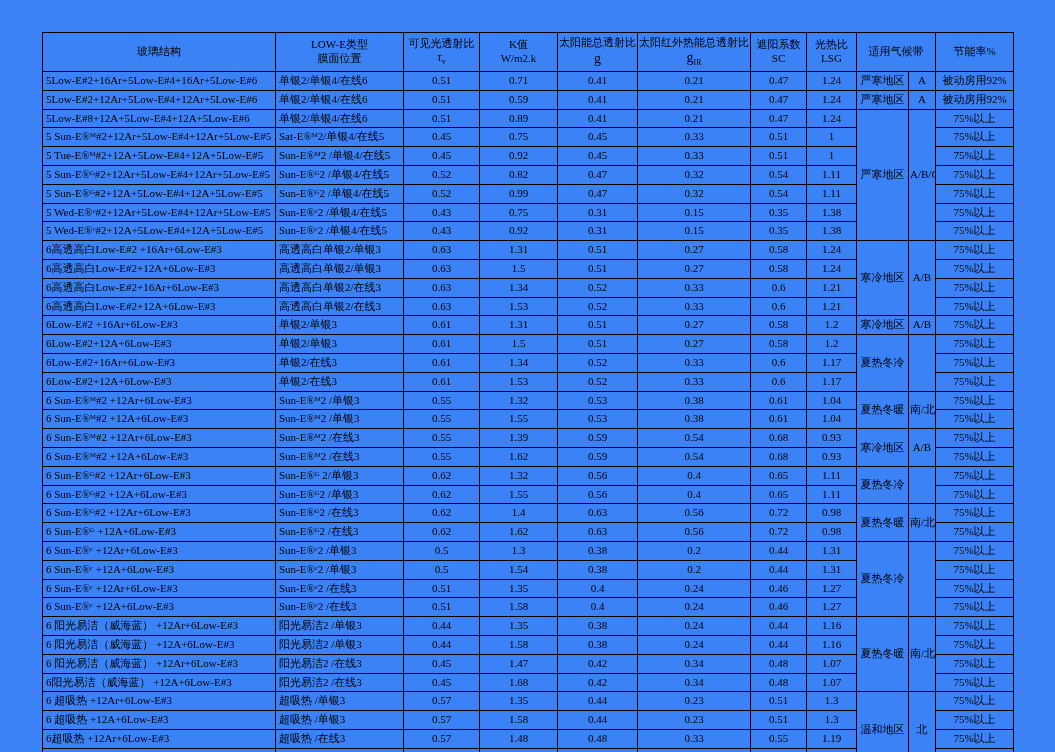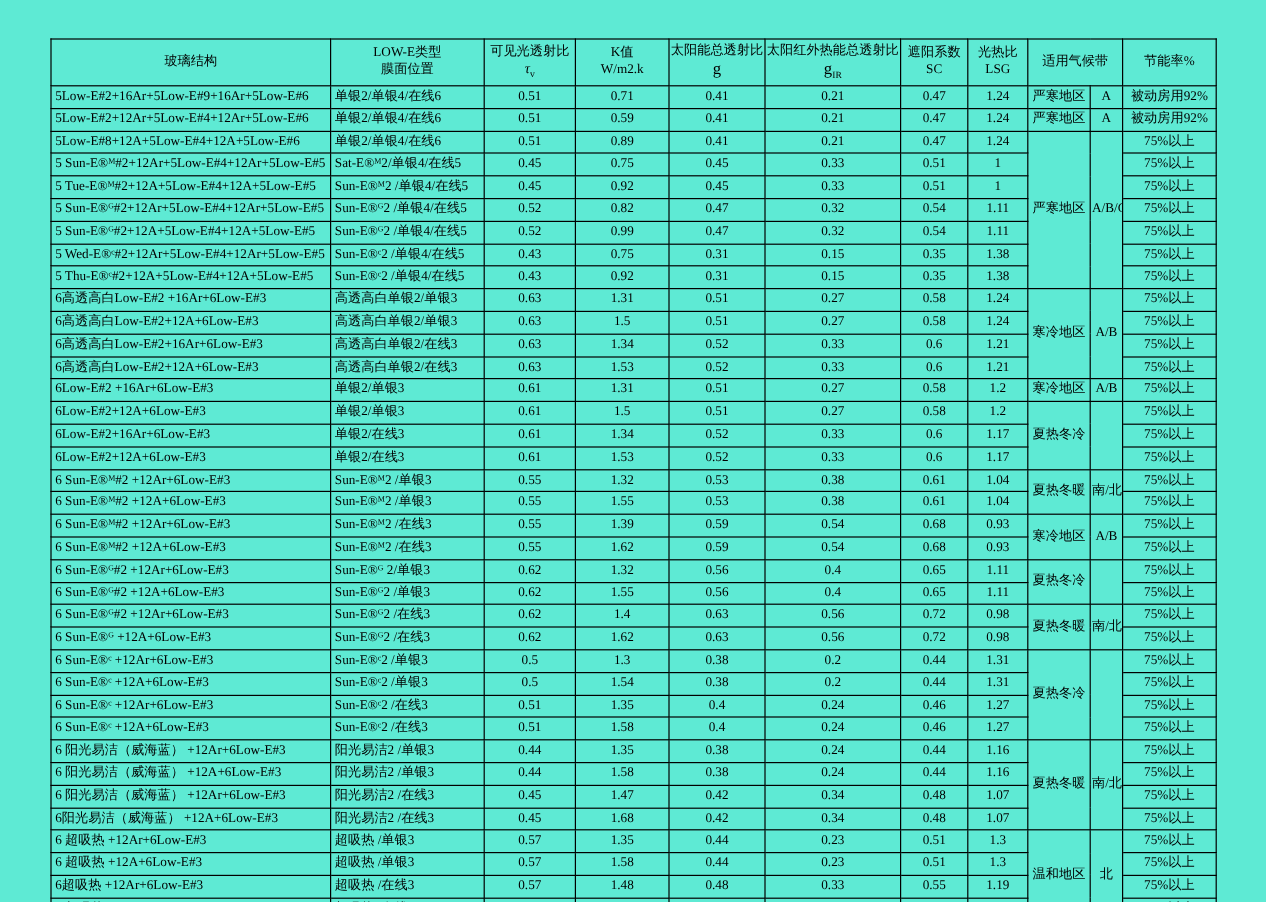--- a/index.html
+++ b/index.html
@@ -1,17 +1,17 @@
 <!DOCTYPE html>
 <html><head>
 <meta charset="utf-8">
 <style>
   html,body { margin:0; padding:0; background:#fff; }
   .page {
-    position:relative; width:1055px; height:752px; background:#5eead4; overflow:hidden;
+    position:relative; width:1055px; height:752px; background:#3b82f6; overflow:hidden;
     font-family:"Liberation Serif","DejaVu Serif",serif; color:#000;
   }
   table.glass {
     position:absolute; left:42px; top:32px; width:971px;
     border-collapse:collapse; table-layout:fixed;
   }
   table.glass th, table.glass td {
     border:1px solid #000; color:#000;
     font-family:"Liberation Serif","DejaVu Serif",serif;
     font-size:11px; line-height:1.25;
@@ -81,21 +81,21 @@
         <th colspan="2">
           <span class="hline">适用气候带</span>
         </th>
         <th>
           <span class="hline">节能率%</span>
         </th>
       </tr>
     </thead>
     <tbody>
         <tr>
-          <td class="left">5Low-E#2+16Ar+5Low-E#9+16Ar+5Low-E#6</td>
+          <td class="left">5Low-E#2+16Ar+5Low-E#4+16Ar+5Low-E#6</td>
           <td class="left">单银2/单银4/在线6</td>
           <td>0.51</td>
           <td>0.71</td>
           <td>0.41</td>
           <td>0.21</td>
           <td>0.47</td>
           <td>1.24</td>
           <td rowspan="1">严寒地区</td>
           <td rowspan="1">A</td>
           <td>被动房用92%</td>
@@ -175,21 +175,21 @@
           <td class="left">Sun-E®ᶜ2 /单银4/在线5</td>
           <td>0.43</td>
           <td>0.75</td>
           <td>0.31</td>
           <td>0.15</td>
           <td>0.35</td>
           <td>1.38</td>
           <td>75%以上</td>
         </tr>
         <tr>
-          <td class="left">5 Thu-E®ᶜ#2+12A+5Low-E#4+12A+5Low-E#5</td>
+          <td class="left">5 Wed-E®ᶜ#2+12A+5Low-E#4+12A+5Low-E#5</td>
           <td class="left">Sun-E®ᶜ2 /单银4/在线5</td>
           <td>0.43</td>
           <td>0.92</td>
           <td>0.31</td>
           <td>0.15</td>
           <td>0.35</td>
           <td>1.38</td>
           <td>75%以上</td>
         </tr>
         <tr class="section">

